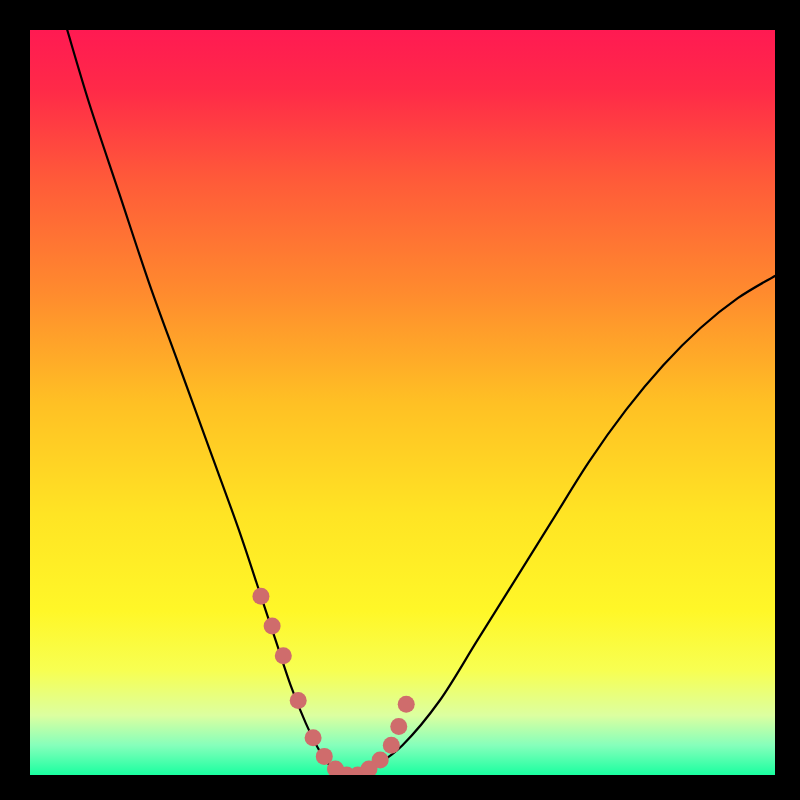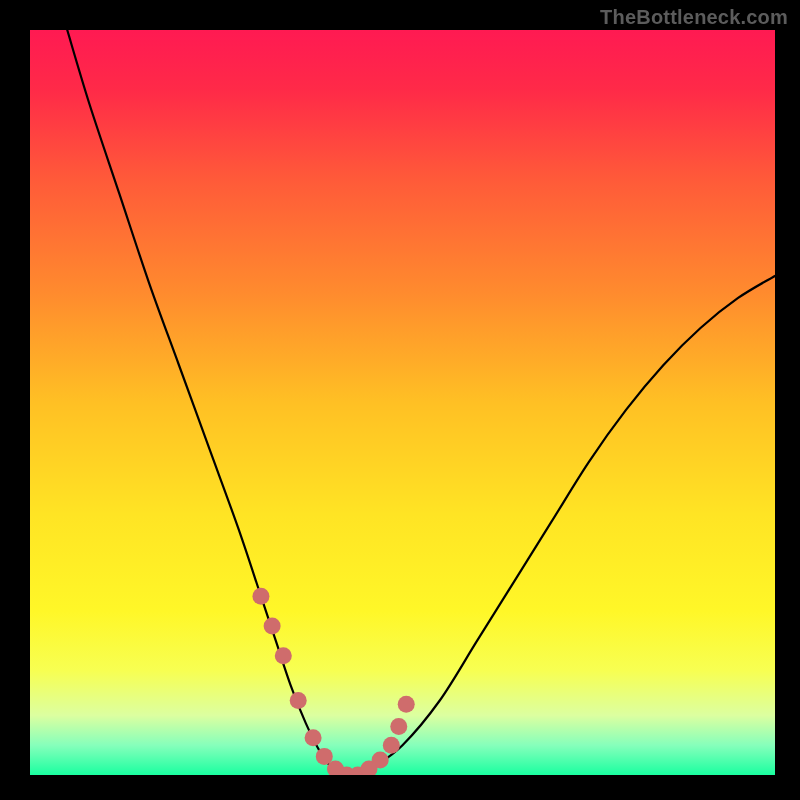--- a/index.html
+++ b/index.html
@@ -76,15 +76,14 @@
           <circle cx="327.8" cy="745" r="8.5" fill="#cf6c6c"></circle>
           <circle cx="338.975" cy="739.04" r="8.5" fill="#cf6c6c"></circle>
           <circle cx="350.15" cy="730.1" r="8.5" fill="#cf6c6c"></circle>
           <circle cx="361.325" cy="715.2" r="8.5" fill="#cf6c6c"></circle>
           <circle cx="368.775" cy="696.575" r="8.5" fill="#cf6c6c"></circle>
           <circle cx="376.225" cy="674.225" r="8.5" fill="#cf6c6c"></circle>
         </g>
     </svg>
   </div>
 
-  <div class="attribution">TheBottleneck.com</div>
 
 </div>
 
 </body></html>

